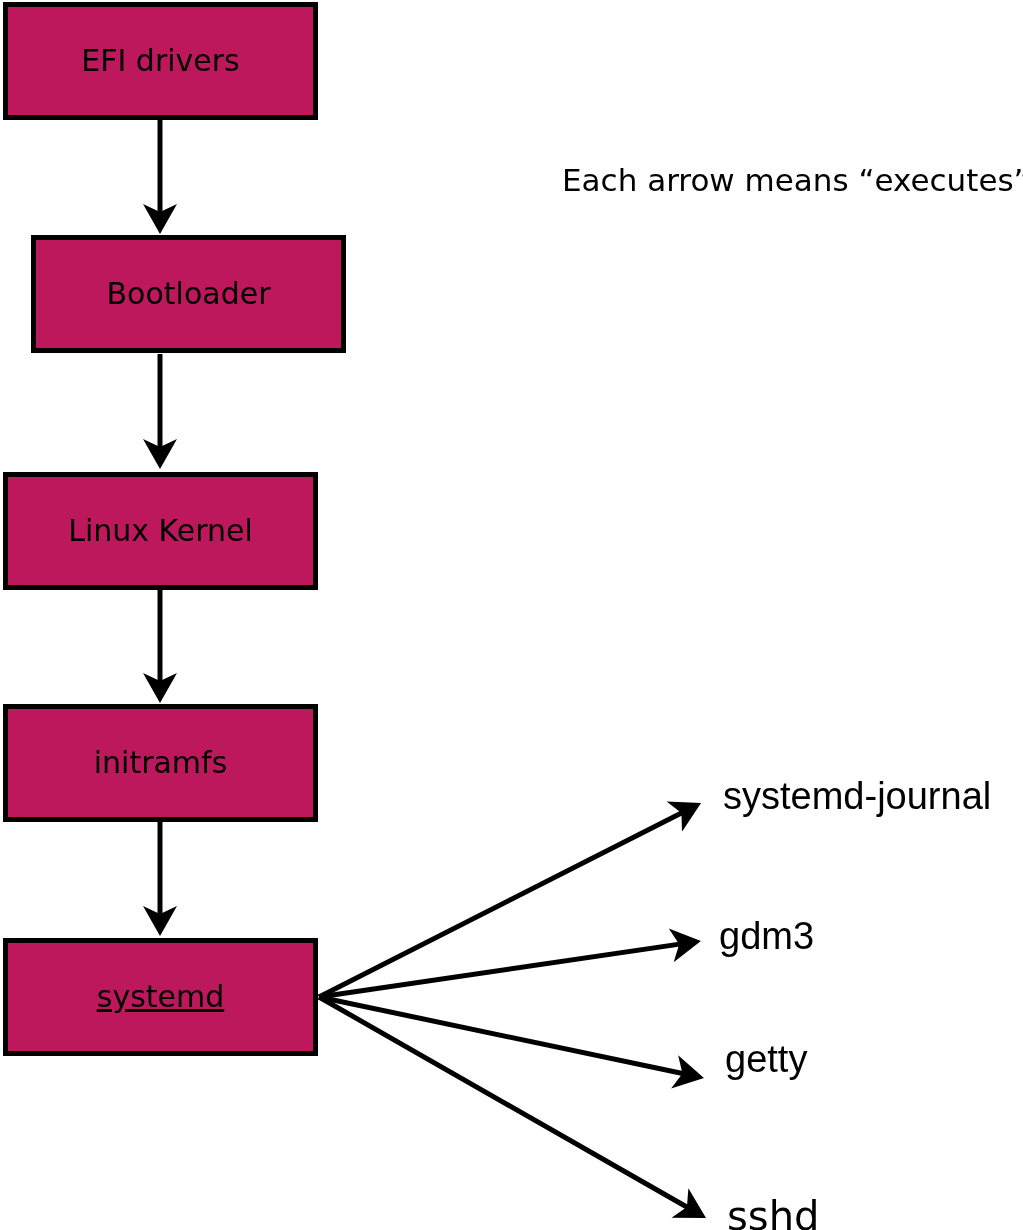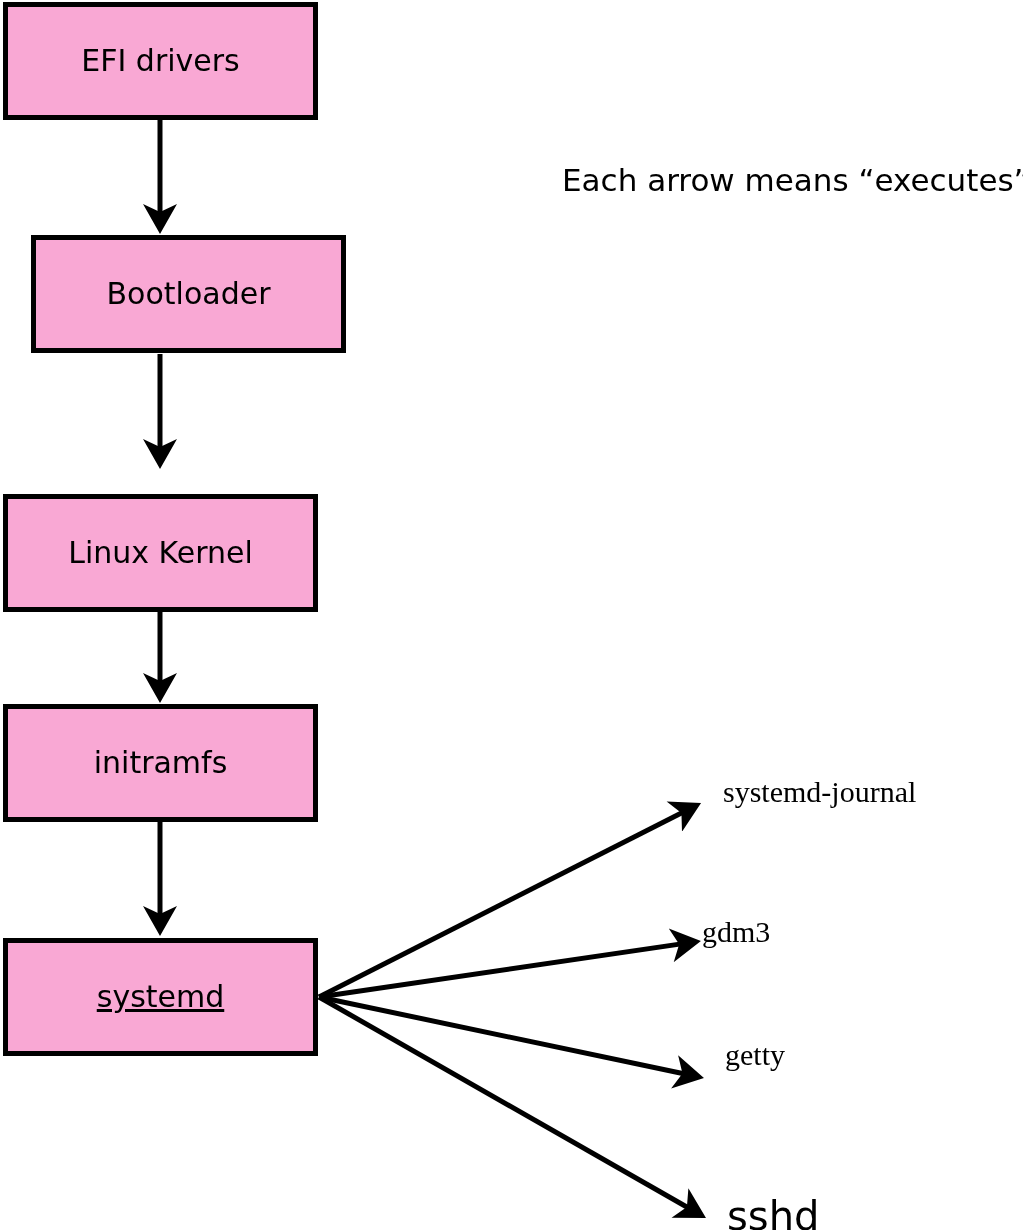--- a/index.html
+++ b/index.html
@@ -15,52 +15,52 @@
     font-family: "DejaVu Sans", sans-serif;
     color: #000000;
   }
   .box {
     position: absolute;
     left: 3px;
     width: 315px;
     height: 118px;
     box-sizing: border-box;
     border: 5px solid #000000;
-    background: #f9a8d4;
+    background: #be185d;
     display: flex;
     align-items: center;
     justify-content: center;
     font-size: 30px;
     line-height: 1;
     color: #000000;
   }
   #box-efi        { top: 2px; }
   #box-bootloader { top: 235px; margin-left: 28px; }
-  #box-kernel     { top: 494px; }
+  #box-kernel     { top: 472px; }
   #box-initramfs  { top: 704px; }
   #box-systemd    { top: 938px; text-decoration: underline; }
 
   .note {
     position: absolute;
     left: 562px;
     top: 163px;
     font-size: 31px;
     line-height: 1.1;
     white-space: nowrap;
   }
 
   .target-label {
     position: absolute;
-    font-family: Liberation Serif, serif;
-    font-size: 30px;
+    font-family: Liberation Sans, sans-serif;
+    font-size: 38px;
     line-height: 1;
     white-space: nowrap;
   }
   #label-systemd-journal { left: 723px; top: 777px; }
-  #label-gdm3            { left: 702px; top: 917px; }
+  #label-gdm3            { left: 719px; top: 917px; }
   #label-getty           { left: 725px; top: 1040px; }
   #label-sshd {
     left: 727px;
     top: 1196px;
     font-family: "DejaVu Sans", sans-serif;
     font-size: 40px;
   }
 
   #arrow-layer {
     position: absolute;

